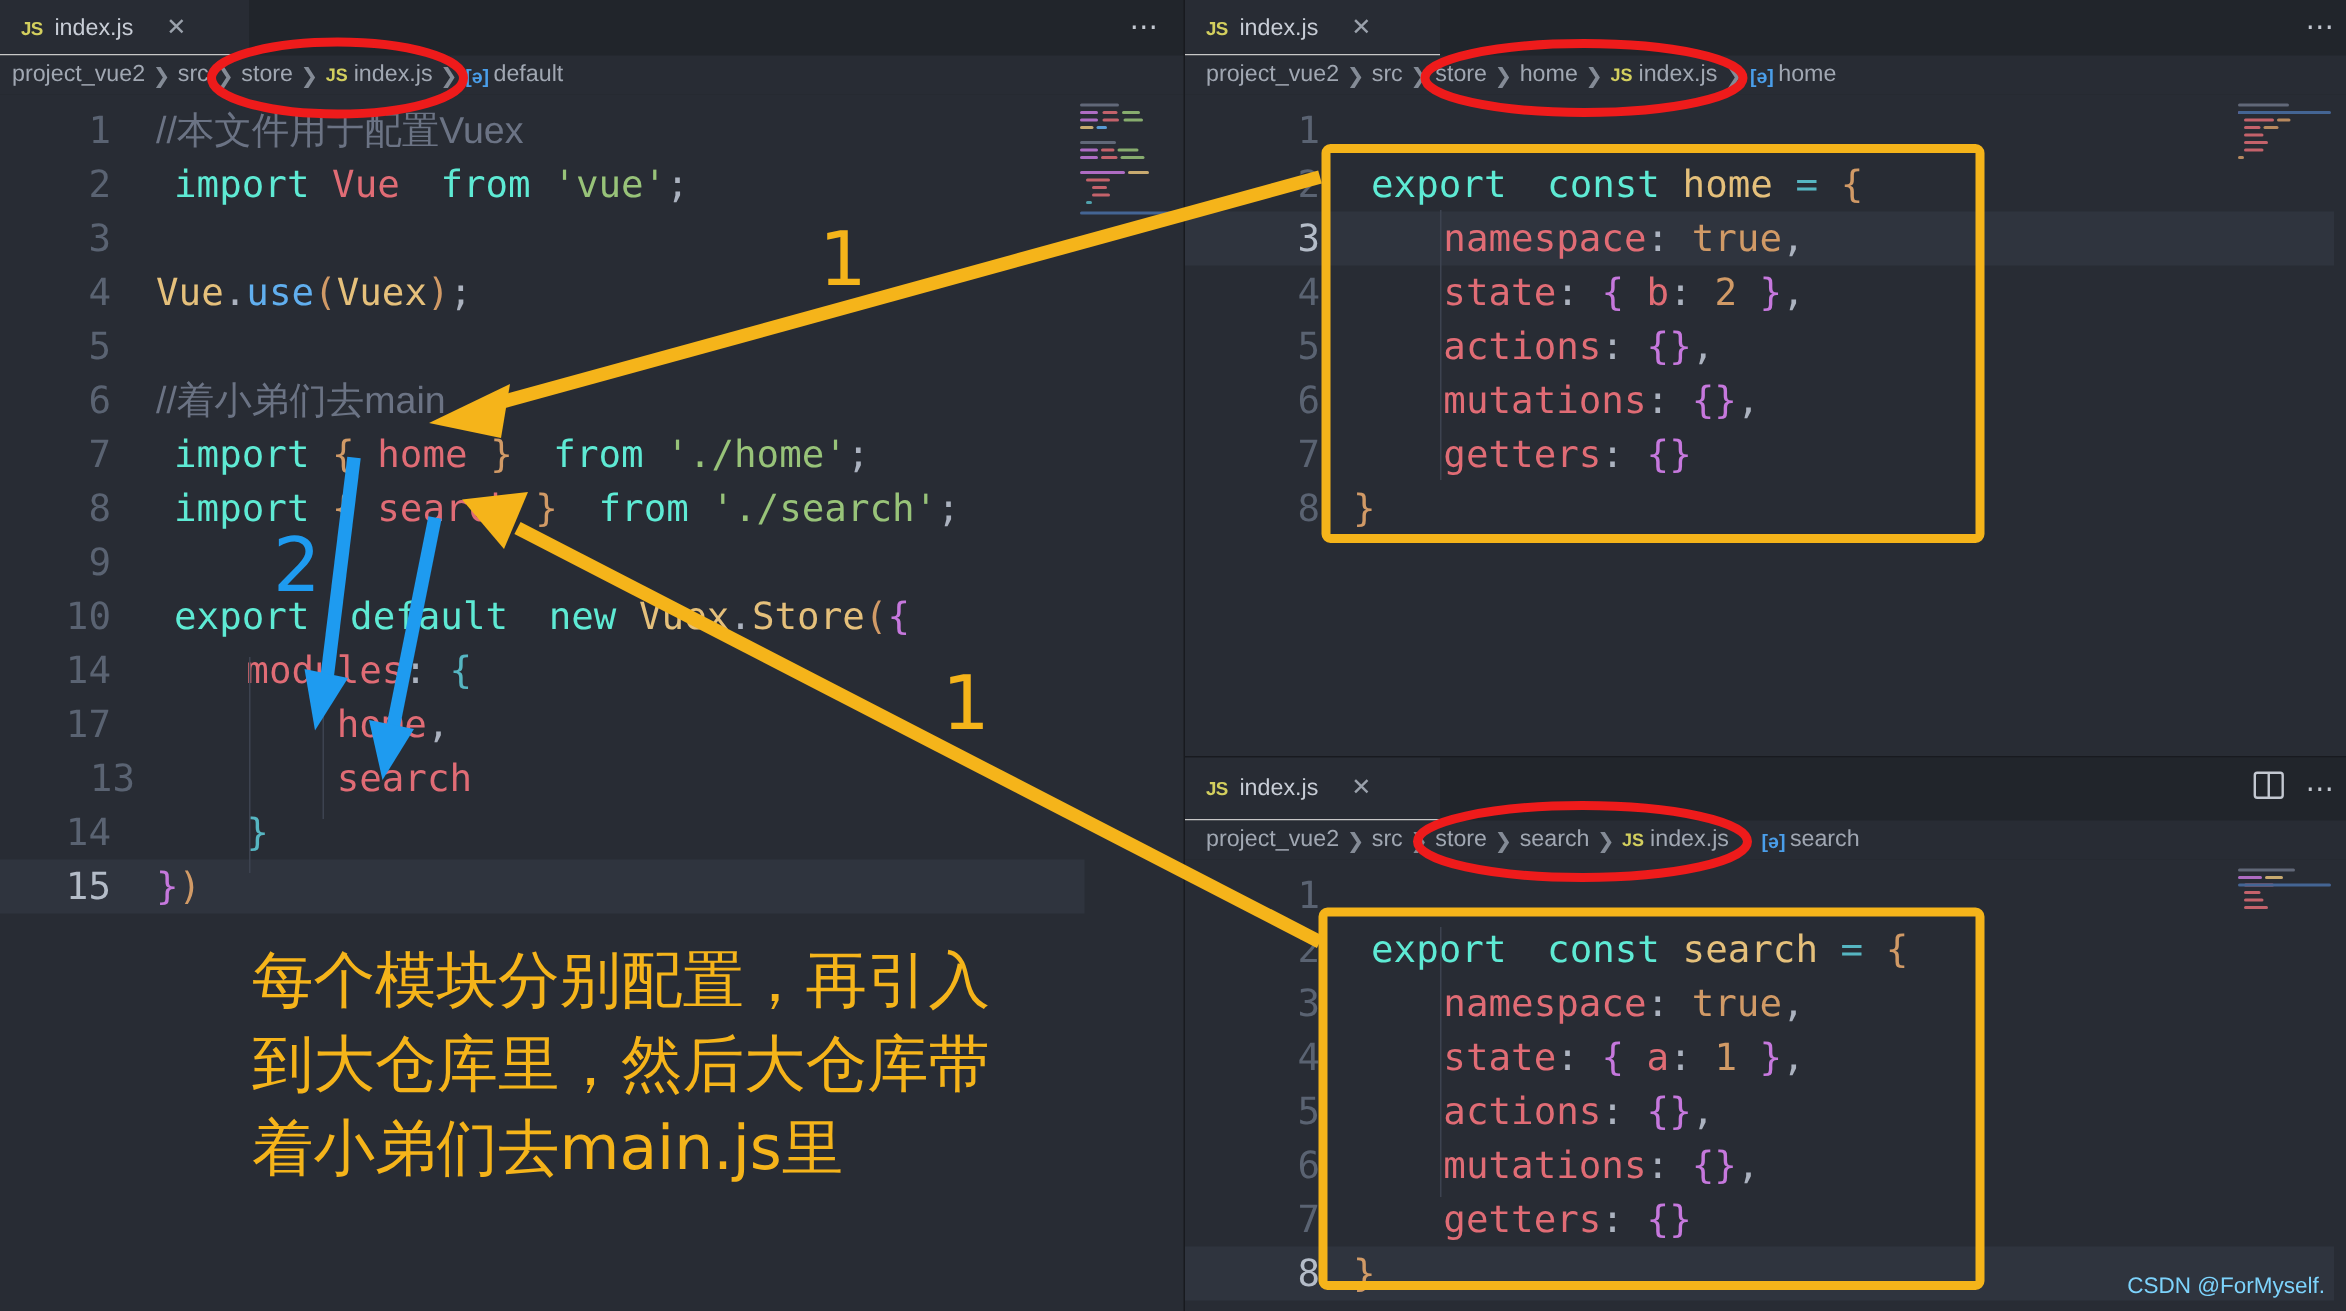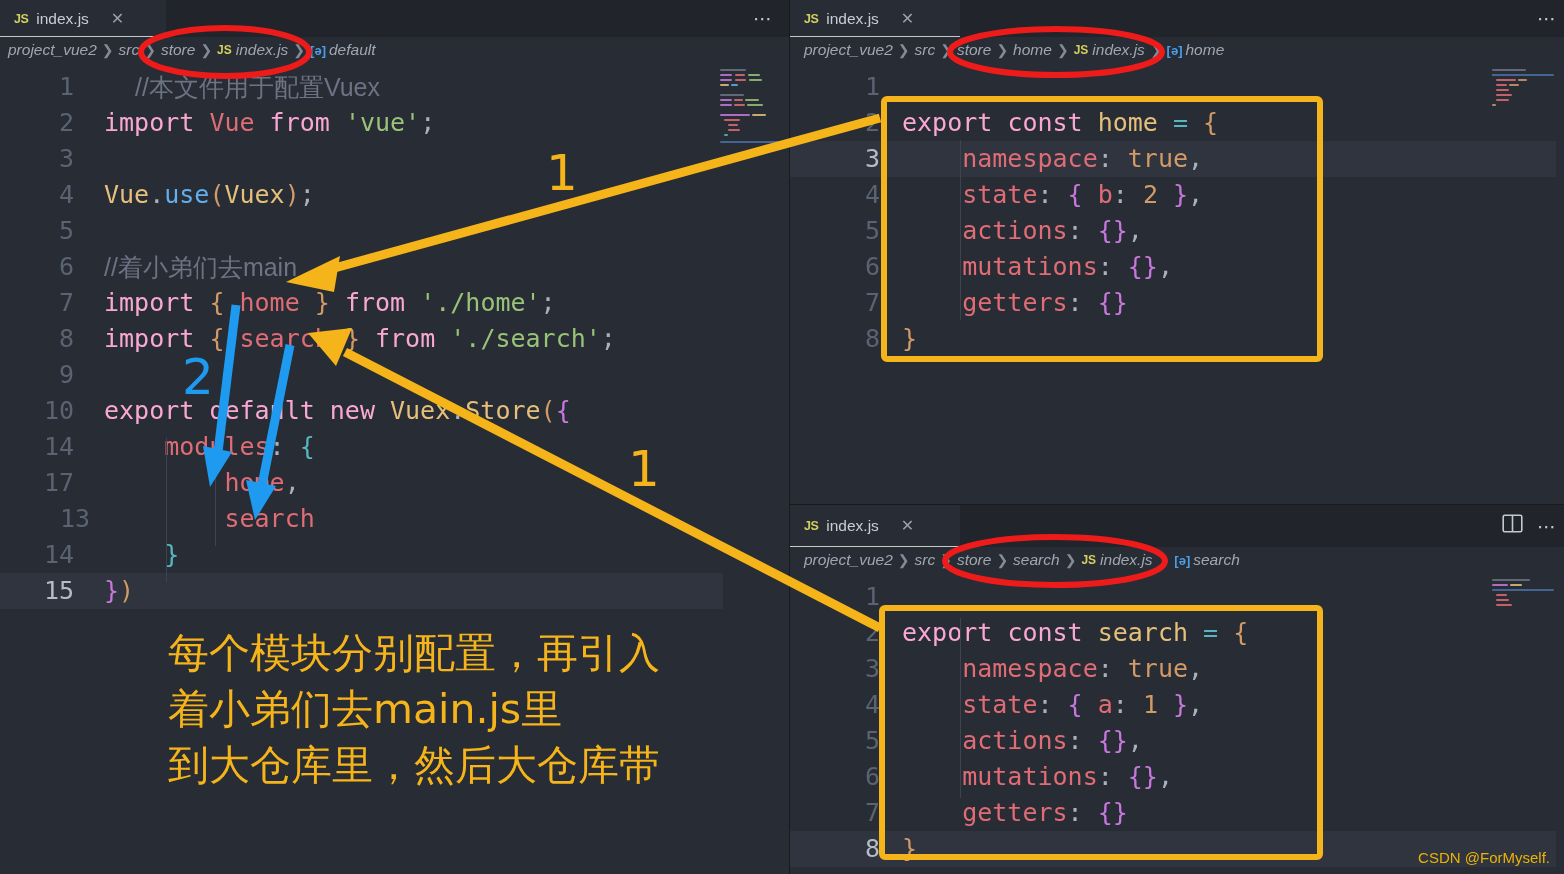--- a/index.html
+++ b/index.html
@@ -26,39 +26,39 @@
   }
   .tabbar-actions{
     position:absolute;top:0;height:37px;display:flex;align-items:center;gap:14px;
     color:#c3c8d1;font-size:19px;
   }
 
   .breadcrumb{
     position:absolute;left:0;right:0;height:26px;display:flex;align-items:center;
     color:#9aa1ac;font-size:15.5px;white-space:nowrap;background:#282c34;
   }
-  .breadcrumb .seg{color:#a0a7b2;font-style:italic;}
+  .breadcrumb .seg{color:#a0a7b2;}
   .breadcrumb .sep{color:#848b96;margin:0 5px;font-size:14px;}
   .breadcrumb .jsico{color:#d3cf5e;font-weight:bold;font-size:12px;margin-right:4px;}
   .breadcrumb .expico{color:#4a9eea;font-size:13px;margin-right:3px;font-weight:bold;}
 
   
   .codearea{position:absolute;left:0;right:0;background:#282c34;}
   .gutter{
     position:absolute;text-align:right;color:#5a6372;
     font-family:"DejaVu Sans Mono","Liberation Mono",monospace;
   }
   .gutter.cur{color:#b4bcc8;}
   .code{
     position:absolute;white-space:pre;
     font-family:"DejaVu Sans Mono","Liberation Mono",monospace;
     color:#abb2bf;
   }
   .cmt{color:#6b7384;font-family:"Liberation Sans","DejaVu Sans",sans-serif;}
-  .kw{color:#f9a8d4;}
+  .kw{color:#5eead4;margin-left:12px;}
   .var{color:#e06c75;}
   .str{color:#98c379;}
   .cls{color:#e5c07b;}
   .fn{color:#61afef;}
   .op{color:#56b6c2;}
   .num{color:#d19a66;}
   .brc{color:#d19a66;}
   .brc2{color:#c678dd;}
   .brc3{color:#56b6c2;}
   .curline{position:absolute;background:#2f343e;}
@@ -75,21 +75,21 @@
   .overlay{position:absolute;inset:0;pointer-events:none;}
   .annot-text{
     position:absolute;color:#f5b41a;font-size:41px;line-height:46px;font-weight:normal;
     font-family:"DejaVu Sans","Liberation Sans",sans-serif;white-space:pre;
   }
   .numlabel{position:absolute;font-size:50px;line-height:50px;font-family:"DejaVu Sans","Liberation Sans",sans-serif;}
   .numlabel.y{color:#f5b41a;}
   .numlabel.b{color:#1e9bf0;}
 
   .watermark{
-    position:absolute;right:14px;bottom:8px;color:#eab308;font-size:15px;
+    position:absolute;right:14px;bottom:8px;color:#7dd3fc;font-size:15px;
     font-family:"Liberation Sans","DejaVu Sans",sans-serif;
     margin-left:37px;
   }
 </style>
 </head>
 <body>
 
 <div class="root">
 
   <div class="panel" id="p-left" style="left:0;top:0;width:790px;height:874px;">
@@ -111,21 +111,21 @@
         <span class="seg">store</span>
         <span class="sep">❯</span>
         <span class="jsico">JS</span>
         <span class="seg">index.js</span>
         <span class="sep">❯</span>
         <span class="expico">[ə]</span>
         <span class="seg">default</span>
       </div>
     <div class="codearea" id="code-left" style="top:63px;bottom:0;">
         <div class="gutter" style="left: 0px; width: 74px; top: 6px; height: 36px; line-height: 36px; font-size: 25px;">1</div>
-        <div class="code" style="left: 104px; top: 6px; height: 36px; line-height: 36px; font-size: 25px; margin-left: 31px;"><span class="cmt">//本文件用于配置Vuex</span></div>
+        <div class="code" style="left: 104px; top: 6px; height: 36px; line-height: 36px; font-size: 25px;"><span class="cmt">//本文件用于配置Vuex</span></div>
         <div class="gutter" style="left: 0px; width: 74px; top: 42px; height: 36px; line-height: 36px; font-size: 25px;">2</div>
         <div class="code" style="left: 104px; top: 42px; height: 36px; line-height: 36px; font-size: 25px;"><span class="kw">import</span><span> </span><span class="var">Vue</span><span> </span><span class="kw">from</span><span> </span><span class="str">'vue'</span><span>;</span></div>
         <div class="gutter" style="left: 0px; width: 74px; top: 78px; height: 36px; line-height: 36px; font-size: 25px;">3</div>
         <div class="gutter" style="left: 0px; width: 74px; top: 114px; height: 36px; line-height: 36px; font-size: 25px;">4</div>
         <div class="code" style="left: 104px; top: 114px; height: 36px; line-height: 36px; font-size: 25px;"><span class="cls">Vue</span><span>.</span><span class="fn">use</span><span class="brc">(</span><span class="cls">Vuex</span><span class="brc">)</span><span>;</span></div>
         <div class="gutter" style="left: 0px; width: 74px; top: 150px; height: 36px; line-height: 36px; font-size: 25px;">5</div>
         <div class="code" style="left: 104px; top: 150px; height: 36px; line-height: 36px; font-size: 25px;"></div>
         <div class="gutter" style="left: 0px; width: 74px; top: 186px; height: 36px; line-height: 36px; font-size: 25px;">6</div>
         <div class="code" style="left: 104px; top: 186px; height: 36px; line-height: 36px; font-size: 25px;"><span class="cmt">//着小弟们去main</span></div>
         <div class="gutter" style="left: 0px; width: 74px; top: 222px; height: 36px; line-height: 36px; font-size: 25px;">7</div>
@@ -336,18 +336,18 @@
       <polygon points="255,520 246,480 276,486" fill="#1e9bf0"></polygon>
     </g>
   </svg>
 
   <div class="numlabel y" style="left:546px;top:148px;">1</div>
   <div class="numlabel y" style="left:628px;top:444px;">1</div>
   <div class="numlabel b" style="left:182px;top:352px;">2</div>
 
   <div id="note" style="position: absolute; left: 168px; top: 630px;">
       <div class="annot-text" style="position: relative; left: 0px; top: 0px; margin-bottom: 10px;">每个模块分别配置，再引入</div>
+      <div class="annot-text" style="position: relative; left: 0px; top: 0px; margin-bottom: 10px;">到大仓库里，然后大仓库带</div>
       <div class="annot-text" style="position: relative; left: 0px; top: 0px; margin-bottom: 10px;">着小弟们去main.js里</div>
-      <div class="annot-text" style="position: relative; left: 0px; top: 0px; margin-bottom: 10px;">到大仓库里，然后大仓库带</div>
     </div>
 
   <div class="watermark">CSDN @ForMyself.</div>
 </div>
 
 </body></html>

